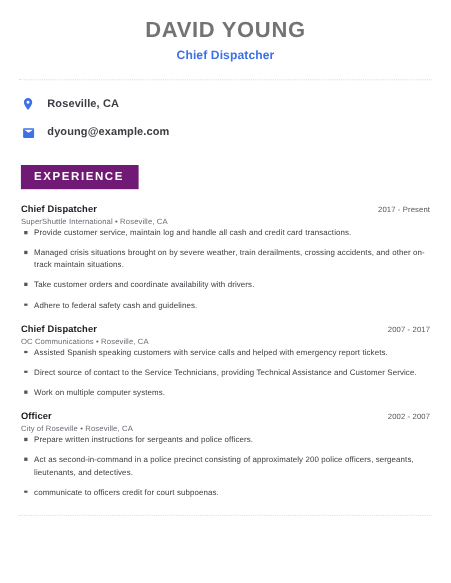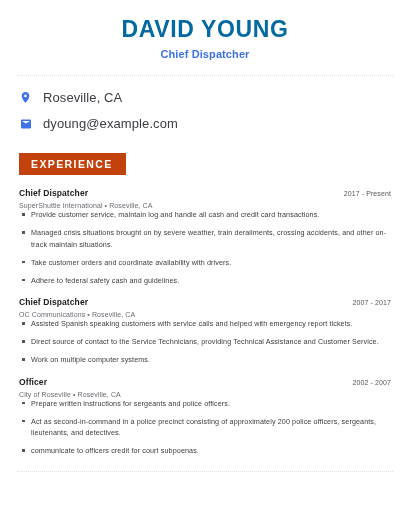--- a/index.html
+++ b/index.html
@@ -23,24 +23,24 @@
     position: relative;
   }
 
   
   .header {
     text-align: center;
     padding-top: 17px;
   }
 
   .full-name {
-    font-size: 23px;
+    font-size: 20px;
     font-weight: bold;
     letter-spacing: 0.6px;
-    color: #0369a1;
+    color: #737373;
     line-height: 1.1;
   }
 
   .job-title {
     font-size: 11px;
     font-weight: bold;
     color: #3d71e8;
     margin-top: 6px;
     letter-spacing: 0.1px;
   }
@@ -69,29 +69,30 @@
     flex: 0 0 13px;
     display: flex;
     align-items: center;
     justify-content: center;
     margin-right: 11px;
   }
 
   .contact-icon svg { display: block; }
 
   .contact-text {
-    font-size: 13px;
+    font-size: 10px;
     color: #3c3c42;
     letter-spacing: 0.1px;
+    font-weight: bold;
   }
 
   
   .section-badge {
     display: inline-block;
-    background: #c2410c;
+    background: #701a75;
     color: #ffffff;
     font-size: 10.5px;
     font-weight: bold;
     letter-spacing: 1.4px;
     padding: 5px 13px 5px 12px;
     margin-left: 5px;
   }
 
   .section {
     margin-top: 20px;

